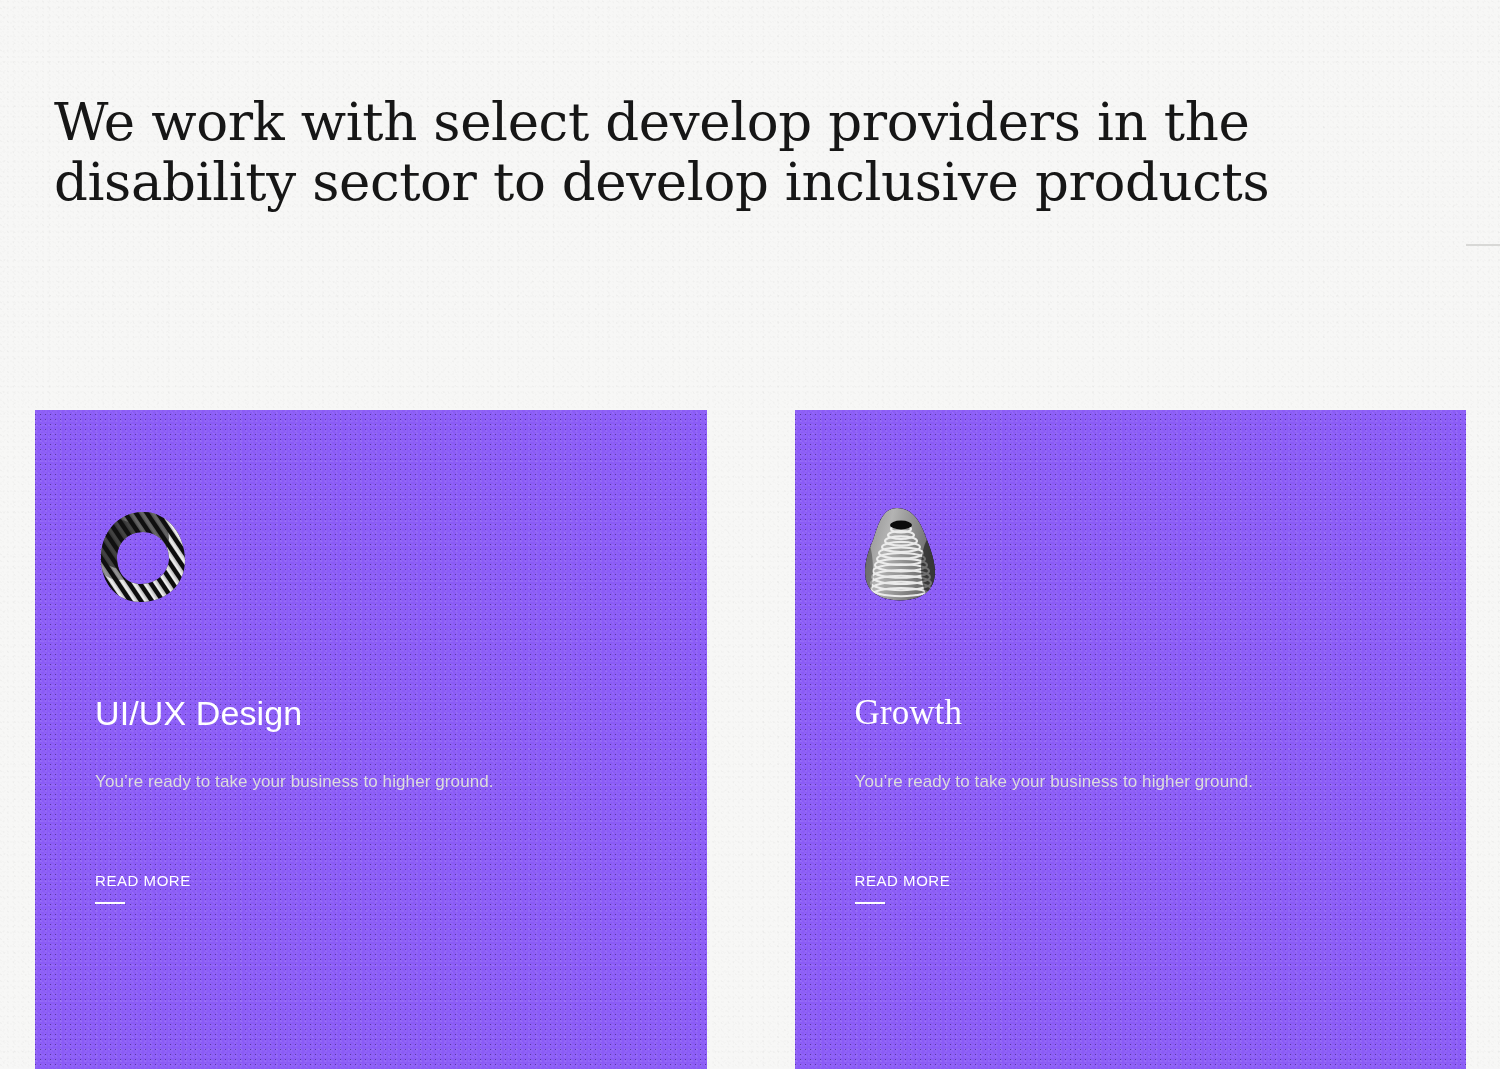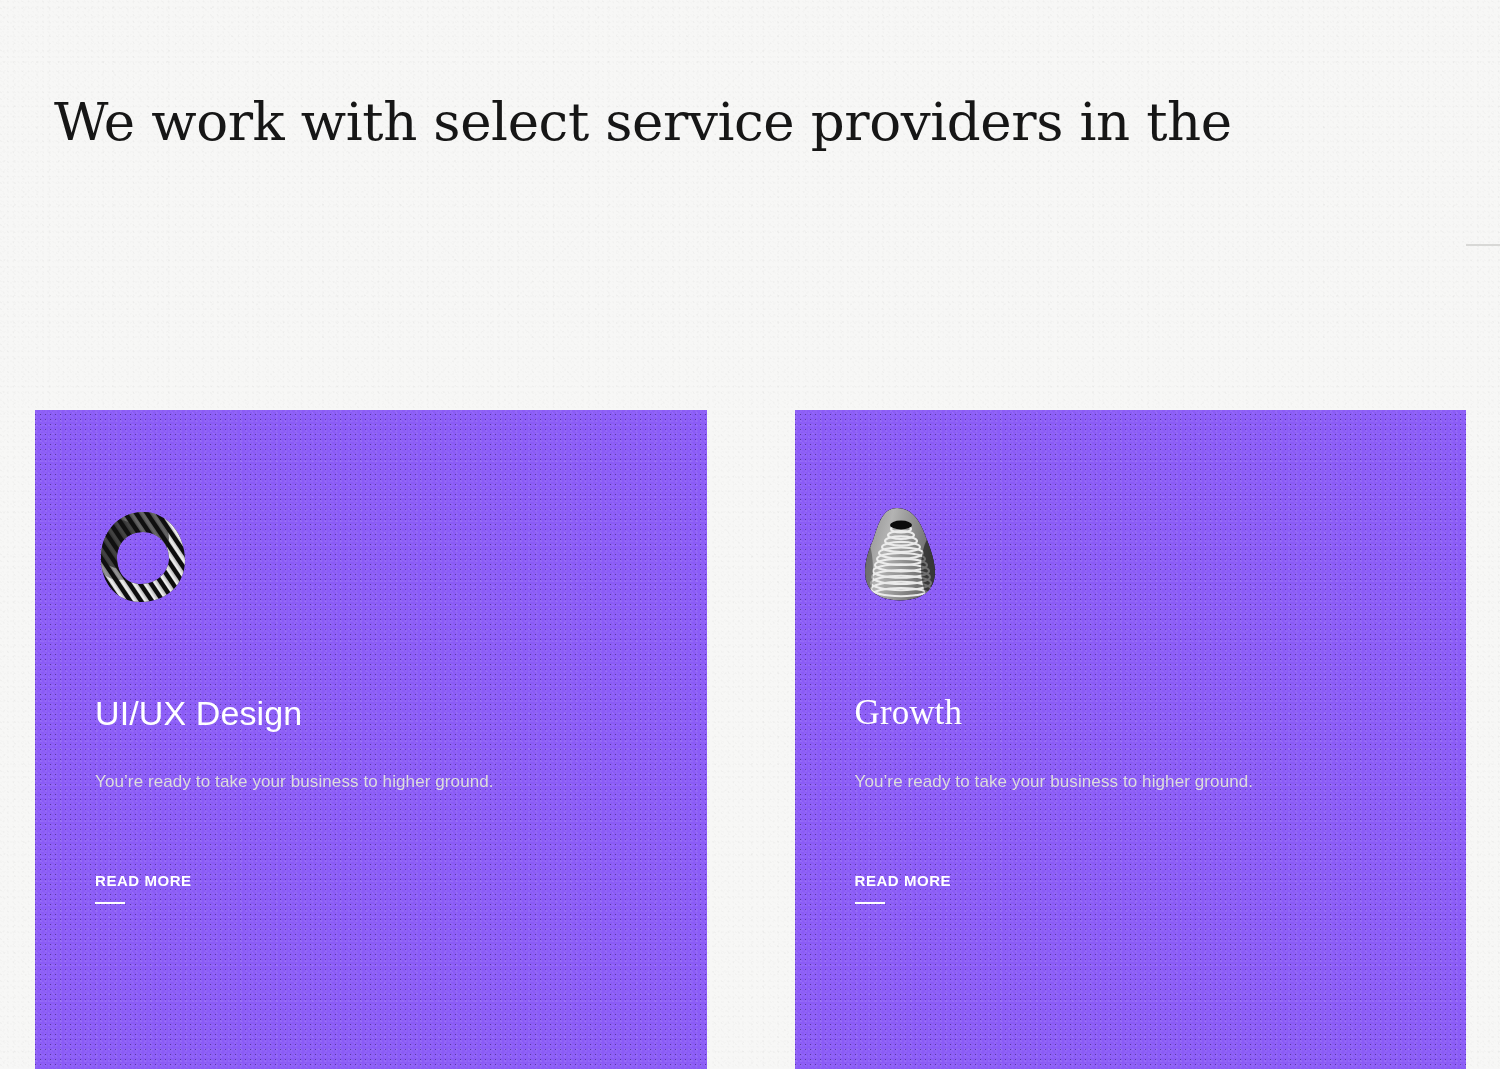--- a/index.html
+++ b/index.html
@@ -150,39 +150,40 @@
     top:462px;
     z-index:2;
     display:inline-block;
     cursor:pointer;
   }
   .card-link-label {
     display:block;
     color:#ffffff;
     font-family:"Liberation Sans", sans-serif;
     font-size:15px;
-    font-weight:700;
+    font-weight:400;
     letter-spacing:.55px;
     line-height:18px;
   }
   .card-link-rule {
     display:block;
     margin-top:12px;
     width:30px;
     height:2px;
     background:#ffffff;
   }
 </style>
 </head>
 <body>
 
 <div class="page-grain"></div>
 
 <h1 class="headline">
-  <span class="ln">We work with select service providers in the</span>
+  <span class="ln">We work with select develop providers in the</span>
+  <span class="ln">disability sector to develop inclusive products</span>
 </h1>
 
 <div class="edge-rule"></div>
 
 <div class="cards">
 
   <div class="card sans">
     <div class="card-grain"></div>
 
     <div class="card-icon">

